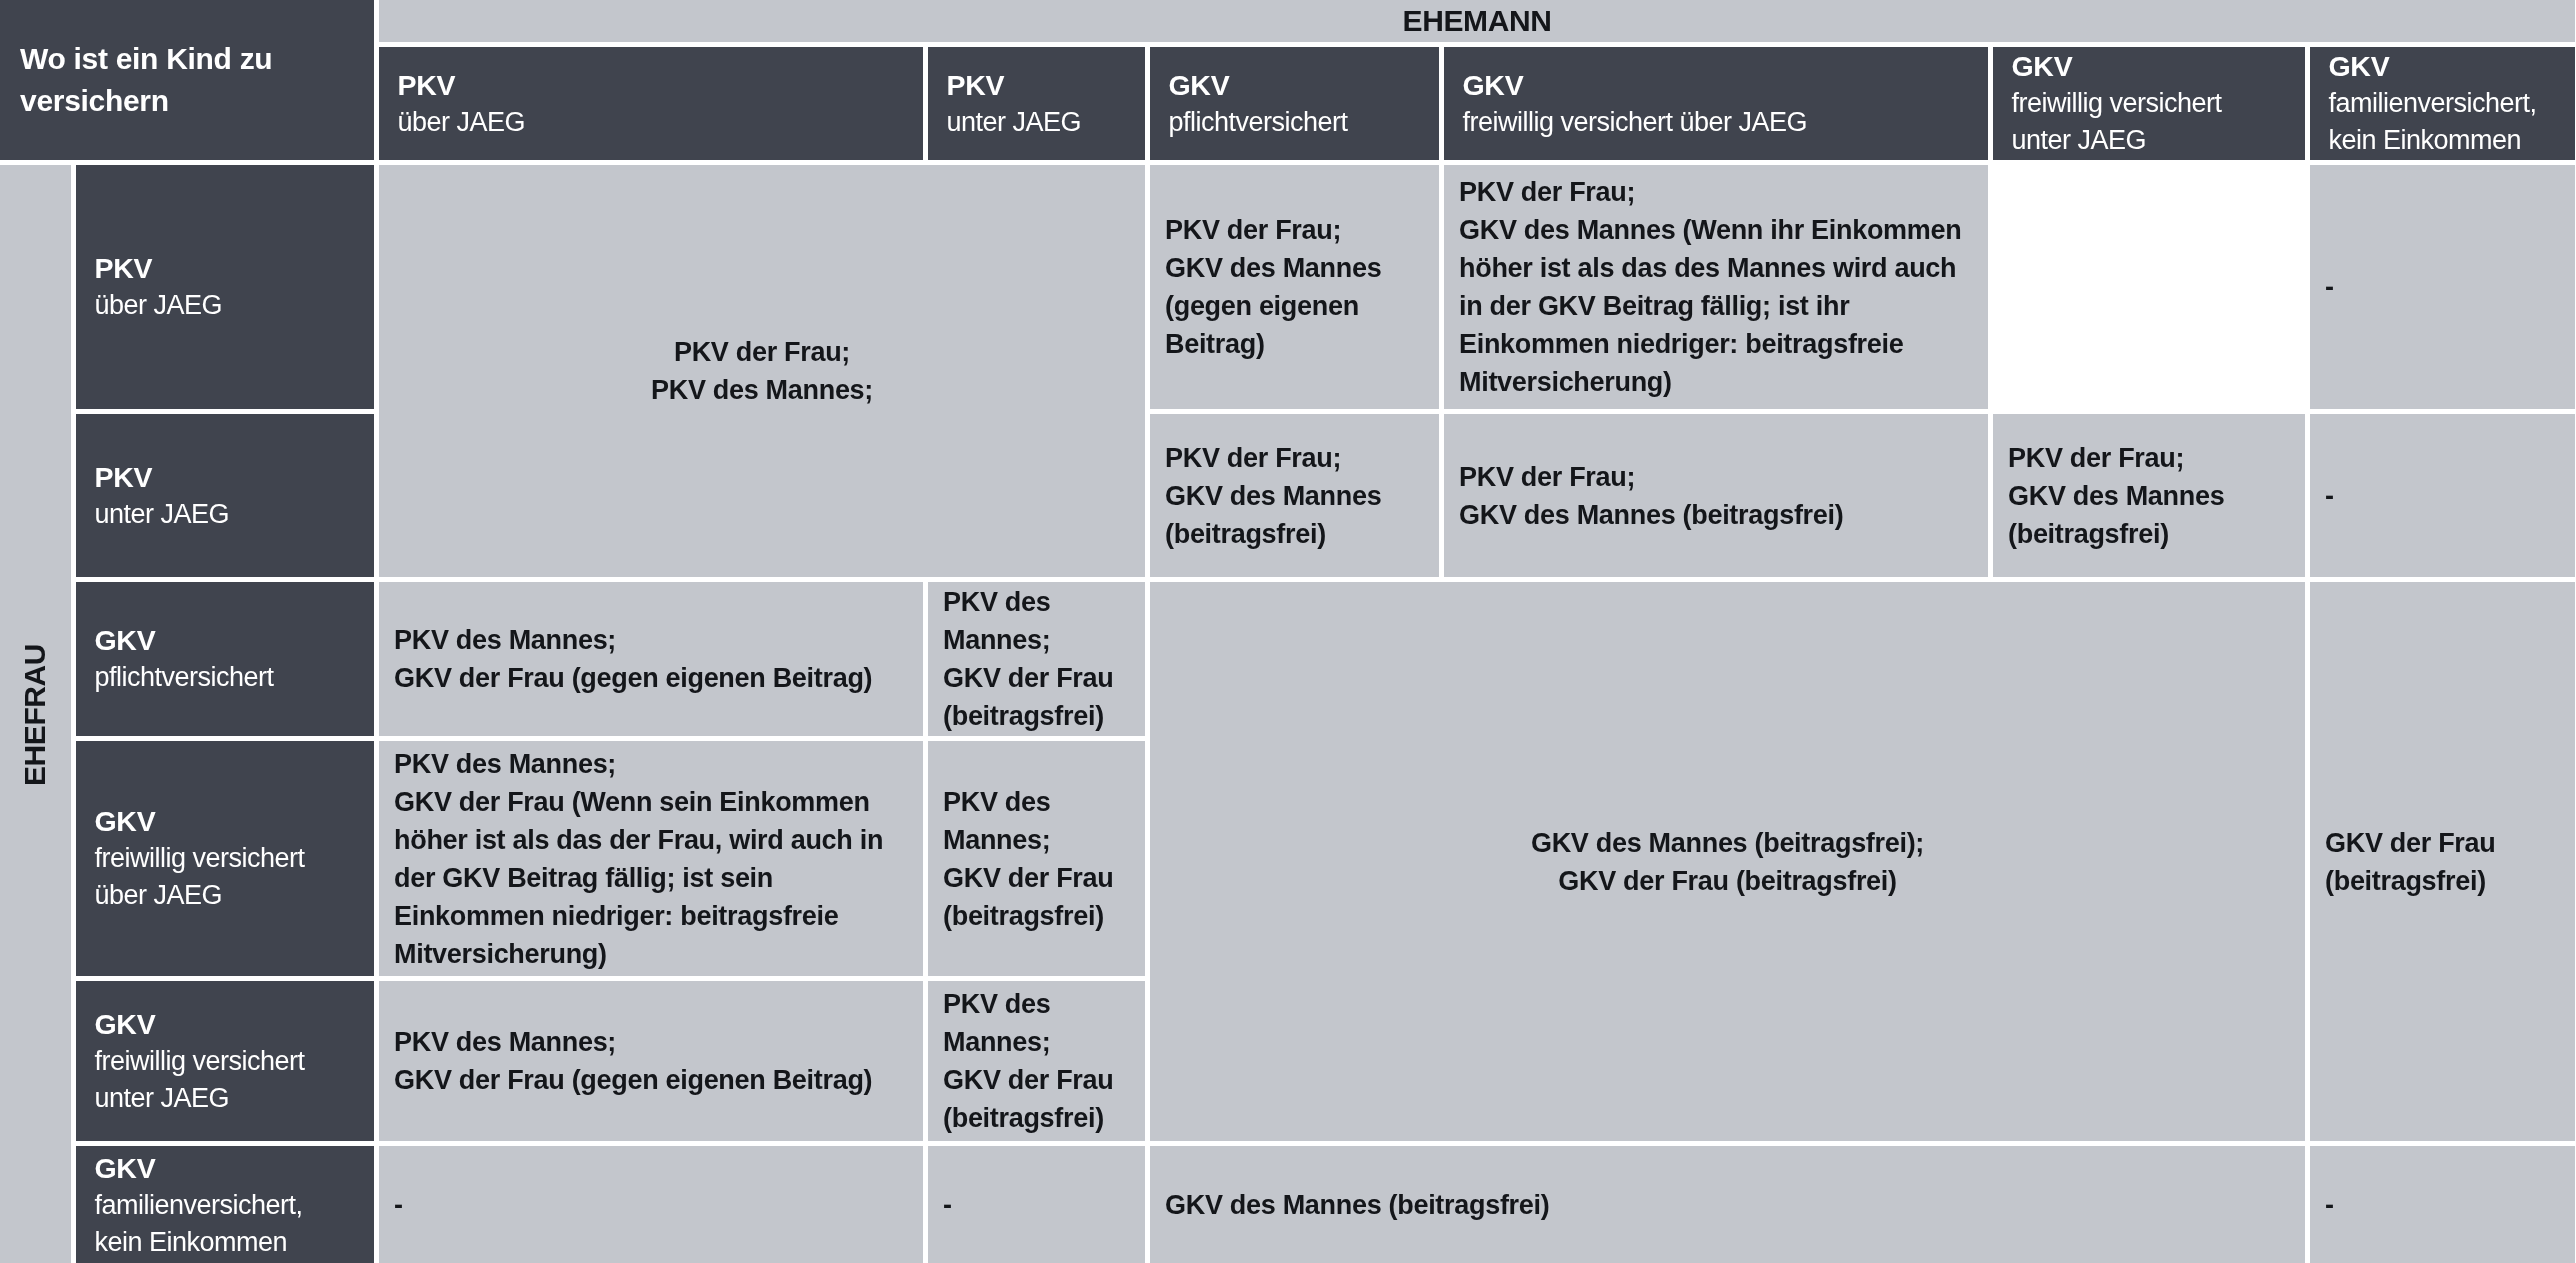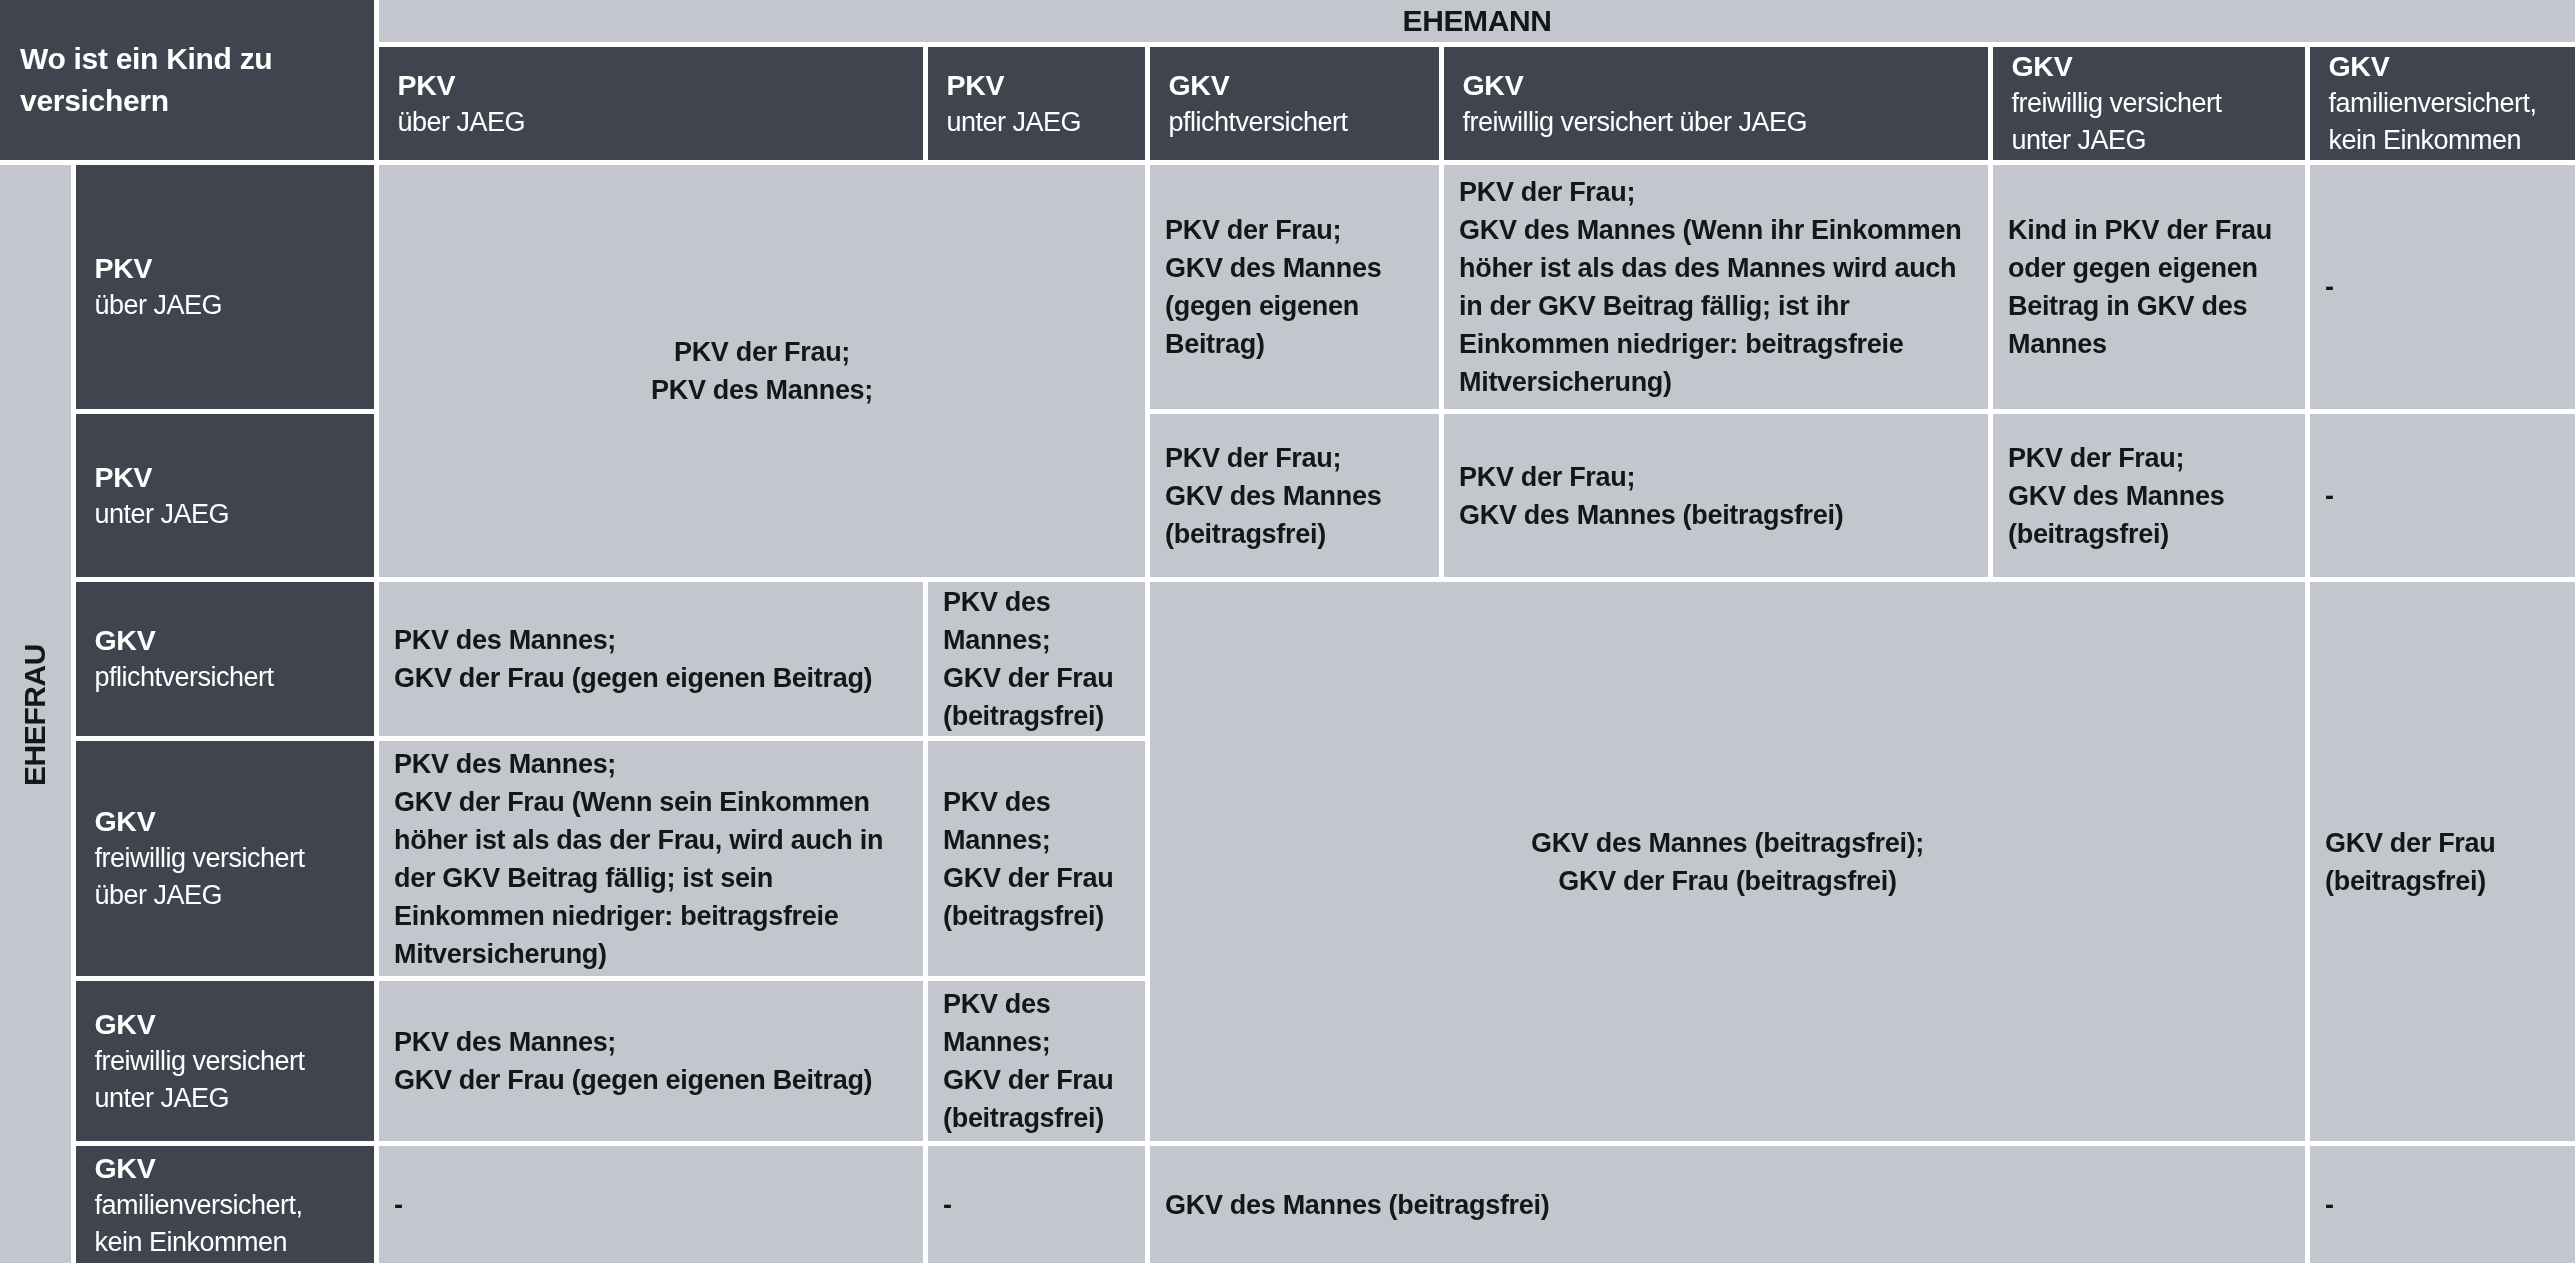--- a/index.html
+++ b/index.html
@@ -152,24 +152,20 @@
   <div class="cell" style="grid-area:3/5/4/6">PKV der Frau;
 GKV des Mannes
 (gegen eigenen
 Beitrag)</div>
   <div class="cell" style="grid-area:3/6/4/7">PKV der Frau;
 GKV des Mannes (Wenn ihr Einkommen
 höher ist als das des Mannes wird auch
 in der GKV Beitrag fällig; ist ihr
 Einkommen niedriger: beitragsfreie
 Mitversicherung)</div>
-  <div class="cell" style="grid-area:3/7/4/8">Kind in PKV der Frau
-oder gegen eigenen
-Beitrag in GKV des
-Mannes</div>
   <div class="cell" style="grid-area:3/8/4/9">-</div>
 
   <div class="cell" style="grid-area:4/5/5/6">PKV der Frau;
 GKV des Mannes
 (beitragsfrei)</div>
   <div class="cell" style="grid-area:4/6/5/7">PKV der Frau;
 GKV des Mannes (beitragsfrei)</div>
   <div class="cell" style="grid-area:4/7/5/8">PKV der Frau;
 GKV des Mannes
 (beitragsfrei)</div>

